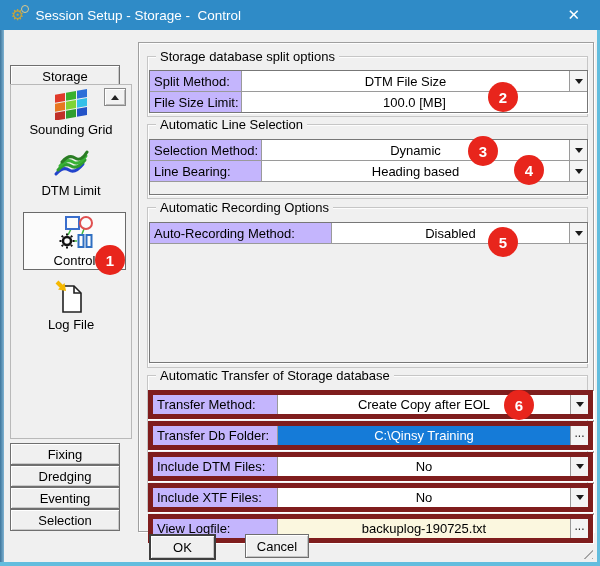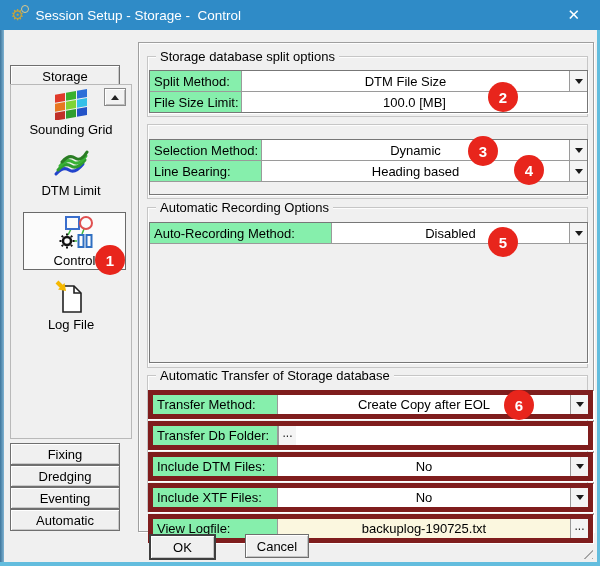--- a/index.html
+++ b/index.html
@@ -32,21 +32,21 @@
   .item-label{line-height:13px;}
   
   .main-panel{position:absolute;left:138px;top:42px;width:454px;height:488px;background:#f0f0f0;
               border:1px solid #9f9f9f;box-shadow:1px 1px 0 #ffffff, inset 1px 1px 0 #fdfdfd;}
   .group{position:absolute;border:1px solid #c6c6c6;box-shadow:inset 1px 1px 0 #fdfdfd;}
   .group-title{position:absolute;top:-8px;left:8px;background:#f0f0f0;padding:0 4px;line-height:15px;white-space:nowrap;}
   .ptable{position:absolute;left:1px;width:437px;border:1px solid #777;background:#fff;box-shadow:1px 1px 0 #fff;}
   .prow{display:flex;height:20px;background:#fff;}
   .prow + .prow{border-top:1px solid #9a9a9a;}
   .prow4{display:flex;height:19px;border:5px solid #7f1d1d;box-shadow:1px 1px 0 #fff;background:#fff;margin:0 0 2px 0;width:435px;}
-  .plabel{background:#86efac;border-right:1px solid #9a9a9a;padding-left:4px;display:flex;align-items:center;flex:none;}
+  .plabel{background:#c4b5fd;border-right:1px solid #9a9a9a;padding-left:4px;display:flex;align-items:center;flex:none;}
   .w1{width:87px;} .w2{width:107px;} .w3{width:177px;} .w4{width:120px;}
   .pvalue{flex:1;display:flex;align-items:center;justify-content:center;background:#fff;overflow:hidden;}
   .pvalue.sel{background:#157BD8;color:#fff;}
   .pvalue.cream{background:#FBF7DF;}
   .pbtn{width:17px;flex:none;border-left:1px solid #9a9a9a;background:#f4f4f4;
         display:flex;align-items:center;justify-content:center;}
   .arrow-glyph{width:0;height:0;border-left:4px solid transparent;border-right:4px solid transparent;border-top:5px solid #1a1a1a;}
   .dots{font-size:12px;line-height:6px;padding-bottom:5px;color:#222;}
   .tfill{background:#f0f0f0;}
   
@@ -150,21 +150,21 @@
   <div class="side-btn" style="top:465px;height:20px;">
       <span>Dredging</span>
     </div>
   <div class="side-btn" style="top:443px;height:20px;">
       <span>Fixing</span>
     </div>
   <div class="side-btn" style="top:487px;height:20px;">
       <span>Eventing</span>
     </div>
   <div class="side-btn" style="top:509px;height:20px;">
-      <span>Automatic</span>
+      <span>Selection</span>
     </div>
 
   <div class="main-panel"></div>
 
   <div class="group" style="left:147px;top:56px;width:439px;height:59px;">
     <span class="group-title">Storage database split options</span>
     <div class="ptable" style="top:13px;">
       <div class="prow">
         <div class="plabel w1">Split Method:</div>
         <div class="pvalue">DTM File Size</div>
@@ -173,20 +173,21 @@
           </div>
       </div>
       <div class="prow">
         <div class="plabel w1">File Size Limit:</div>
         <div class="pvalue">100.0 [MB]</div>
       </div>
     </div>
   </div>
 
   <div class="group" style="left:147px;top:124px;width:439px;height:73px;">
+    <span class="group-title">Automatic Line Selection</span>
     <div class="ptable" style="top:14px;">
       <div class="prow">
         <div class="plabel w2">Selection Method:</div>
         <div class="pvalue">Dynamic</div>
         <div class="pbtn">
             <span class="arrow-glyph"></span>
           </div>
       </div>
       <div class="prow">
         <div class="plabel w2">Line Bearing:</div>
@@ -218,20 +219,21 @@
     <div style="position:absolute;top:14px;left:0;">
       <div class="prow4">
         <div class="plabel w4">Transfer Method:</div>
         <div class="pvalue">Create Copy after EOL</div>
         <div class="pbtn">
             <span class="arrow-glyph"></span>
           </div>
       </div>
       <div class="prow4">
         <div class="plabel w4">Transfer Db Folder:</div>
+        <div class="pvalue sel">C:\Qinsy Training</div>
         <div class="pbtn">
             <span class="dots">...</span>
           </div>
       </div>
       <div class="prow4">
         <div class="plabel w4">Include DTM Files:</div>
         <div class="pvalue">No</div>
         <div class="pbtn">
             <span class="arrow-glyph"></span>
           </div>

